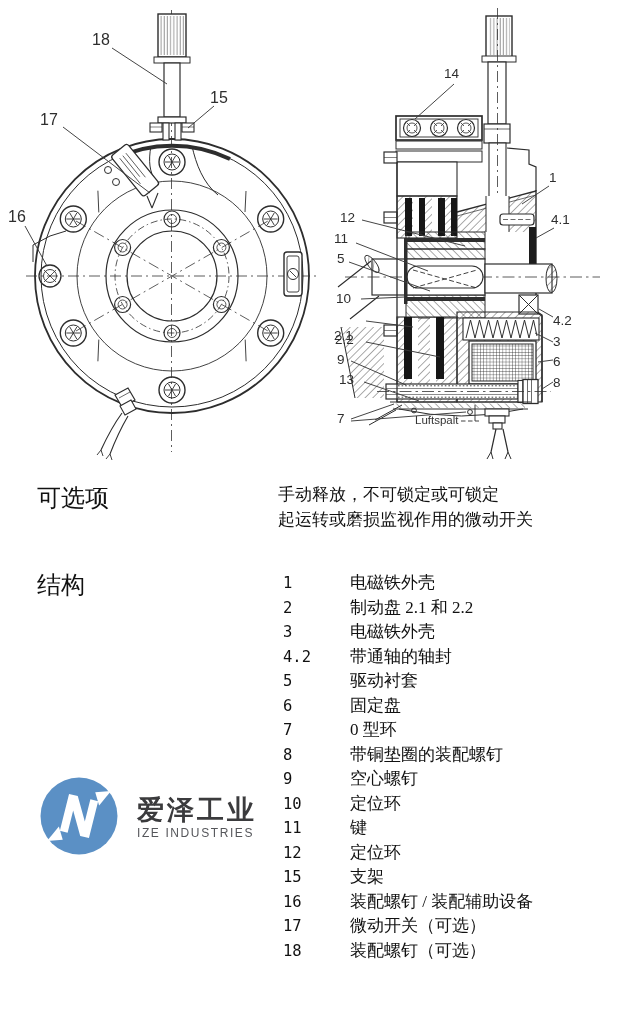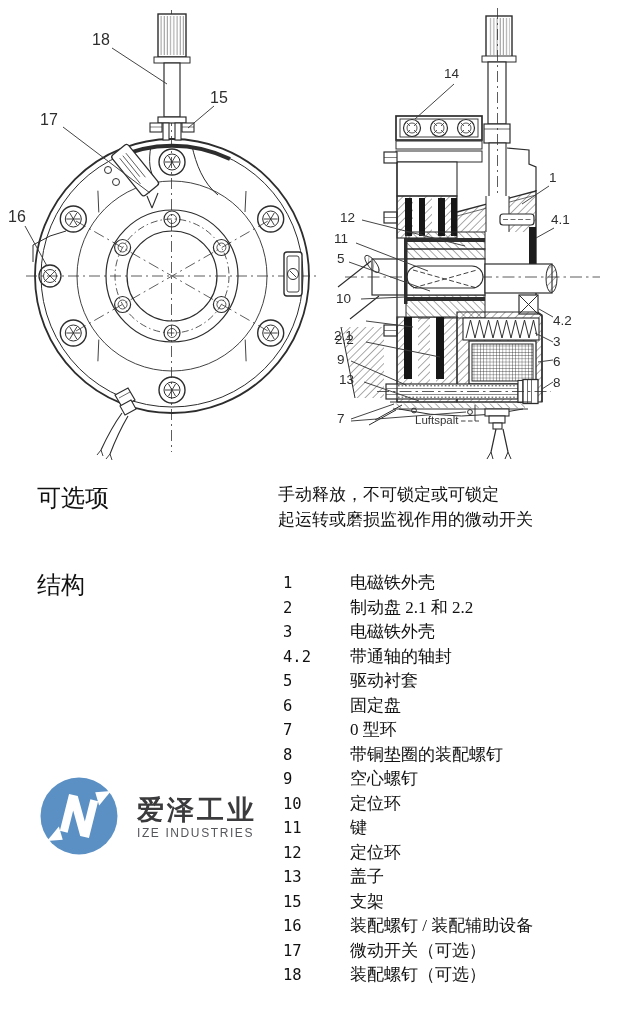--- a/index.html
+++ b/index.html
@@ -332,23 +332,20 @@
       <div class="part-row">
       <span class="part-no">10</span><span class="part-name">定位环</span>
     </div>
       <div class="part-row">
       <span class="part-no">11</span><span class="part-name">键</span>
     </div>
       <div class="part-row">
       <span class="part-no">12</span><span class="part-name">定位环</span>
     </div>
       <div class="part-row">
-      <span class="part-no">13</span><span class="part-name">盖子</span>
-    </div>
-      <div class="part-row">
       <span class="part-no">15</span><span class="part-name">支架</span>
     </div>
       <div class="part-row">
       <span class="part-no">16</span><span class="part-name">装配螺钉 / 装配辅助设备</span>
     </div>
       <div class="part-row">
       <span class="part-no">17</span><span class="part-name">微动开关（可选）</span>
     </div>
       <div class="part-row">
       <span class="part-no">18</span><span class="part-name">装配螺钉（可选）</span>

